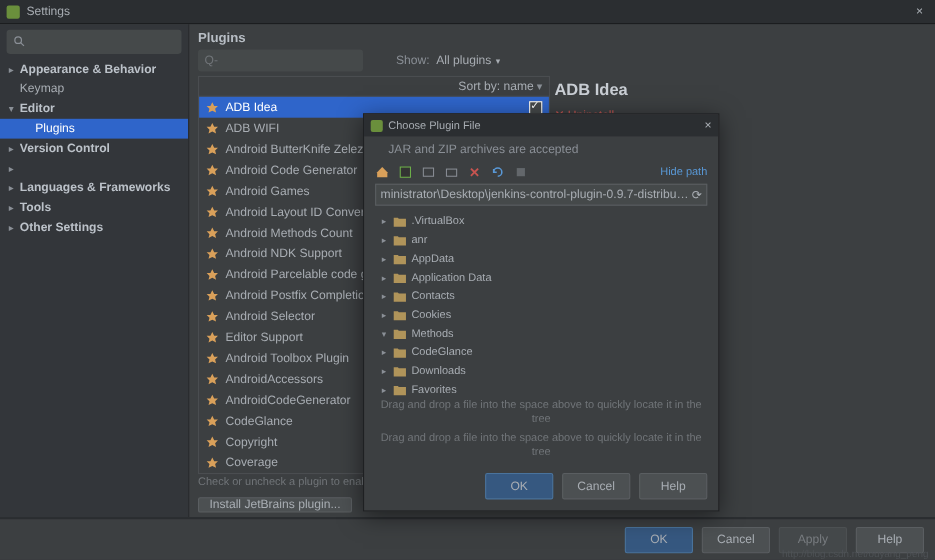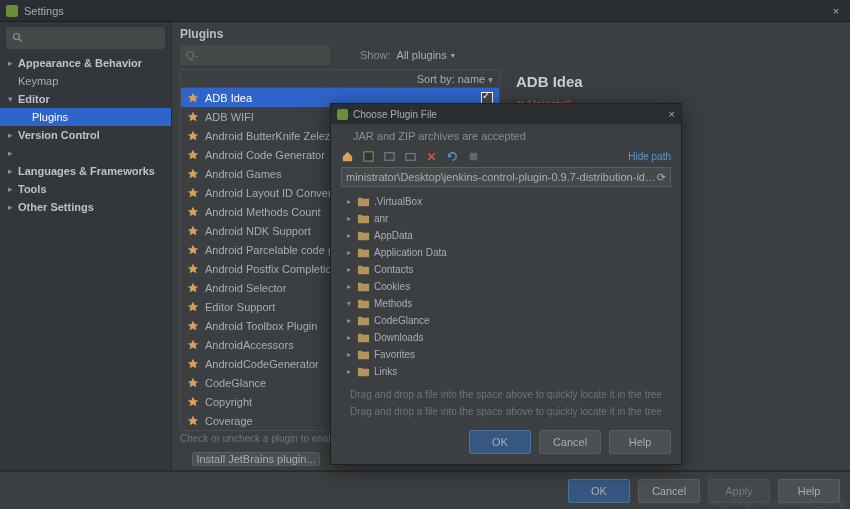--- a/index.html
+++ b/index.html
@@ -18,43 +18,43 @@
 .tree .item.sel span{color:#fff}
 .tree .item .arrow{width:10px;color:#8a8f96;font-size:9px}
 .tree .item.sub{padding-left:22px}
 .tree .item .lbl{white-space:nowrap}
 .tree .bold{font-weight:600;color:#bcc2c9}
 .main{flex:1;display:flex;flex-direction:column;padding:5px 8px 0 8px}
 .main-head{display:flex;align-items:center;height:22px}
 .main-head .search2{width:150px;height:20px;background:#45494a;border-radius:3px;display:flex;align-items:center;padding:0 6px;margin-right:30px}
 .main-head .showlbl{color:#8a8f96;margin-right:6px}
 .main-head .combo{color:#a8adb3;display:flex;align-items:center;gap:4px;cursor:pointer}
-.columns{display:flex;flex:1;margin-top:4px;gap:12px}
+.columns{display:flex;flex:1;margin-top:4px;gap:0}
 .pluglist{width:320px;display:flex;flex-direction:column;border:1px solid #4a4d50}
 .sortbar{height:18px;text-align:right;padding:0 6px;font-size:10px;color:#8a8f96;border-bottom:1px solid #4a4d50;line-height:18px}
 .plugrow{height:19px;display:flex;align-items:center;padding:0 6px;gap:6px;cursor:pointer}
 .plugrow.sel{background:#2f65ca}
 .plugrow.sel .pn{color:#fff}
 .plugrow .pico{width:12px;height:12px;display:inline-block}
 .plugrow .pico svg{width:12px;height:12px}
 .plugrow .chk{margin-left:auto;width:12px;height:12px;border:1px solid #6a6e73;background:#45494a}
 .plugrow.sel .chk{border-color:#fff;position:relative}
 .plugrow.sel .chk::after{content:'✓';position:absolute;top:-3px;left:0;color:#fff;font-size:10px}
 .hint{font-size:10px;color:#707478;padding:2px 0}
-.installbtn{margin:6px 12px;height:24px;width:128px;background:#4c5052;border:1px solid #5a5e61;display:flex;align-items:center;justify-content:center;cursor:pointer;border-radius:2px}
+.installbtn{margin:6px 0;height:24px;width:140px;background:#4c5052;border:1px solid #5a5e61;display:flex;align-items:center;justify-content:center;cursor:pointer;border-radius:2px}
 .detail{flex:1;padding:4px}
 .detail h2{font-size:15px;color:#c9ced4;margin-bottom:8px}
 .detail .uninst{color:#c75450;cursor:pointer}
 .detail .meta{font-size:10px;color:#8a8f96;margin-top:20px}
 .footer{position:absolute;bottom:0;left:0;right:0;height:38px;background:#3c3f41;border-top:1px solid #2a2c2f;display:flex;align-items:center;justify-content:flex-end;padding:0 10px;gap:8px}
 .btn{height:24px;min-width:62px;background:#4c5052;border:1px solid #5a5e61;display:flex;align-items:center;justify-content:center;cursor:pointer;border-radius:2px;font-size:11px;color:#babfc5}
 .btn.primary{background:#365880;border-color:#4a739c}
 .btn.dis{opacity:.55}
 
-.dlg{position:absolute;left:330px;top:103px;width:352px;height:362px;background:#3c3f41;border:1px solid #1e2022;box-shadow:0 4px 20px rgba(0,0,0,.5);display:flex;flex-direction:column}
+.dlg{position:absolute;left:330px;top:103px;width:324px;height:362px;background:#3c3f41;border:1px solid #1e2022;box-shadow:0 4px 20px rgba(0,0,0,.5);display:flex;flex-direction:column}
 .dlg .dtb{height:20px;background:#2b2e31;display:flex;align-items:center;padding:0 6px}
 .dlg .dtb .ico{width:11px;height:11px;background:#6a8f3c;margin-right:5px;border-radius:2px}
 .dlg .dtb .close{margin-left:auto;cursor:pointer}
 .dlg .msg{padding:6px 22px;color:#8a8f96;font-size:11px}
 .dlg .tbar{display:flex;align-items:center;padding:2px 10px;gap:8px}
 .dlg .tbar .ticon{width:13px;height:13px;display:flex;align-items:center;justify-content:center}
 .dlg .tbar .hide{margin-left:auto;color:#5998d6;cursor:pointer;font-size:10px}
 .dlg .path{margin:2px 10px;height:20px;background:#45494a;border:1px solid #5a5e61;display:flex;align-items:center;padding:0 4px;font-size:10px;color:#a8adb3}
 .dlg .path .reload{margin-left:auto;cursor:pointer}
 .dlg .filetree{flex:1;margin:4px 10px 0 10px;overflow:hidden}

